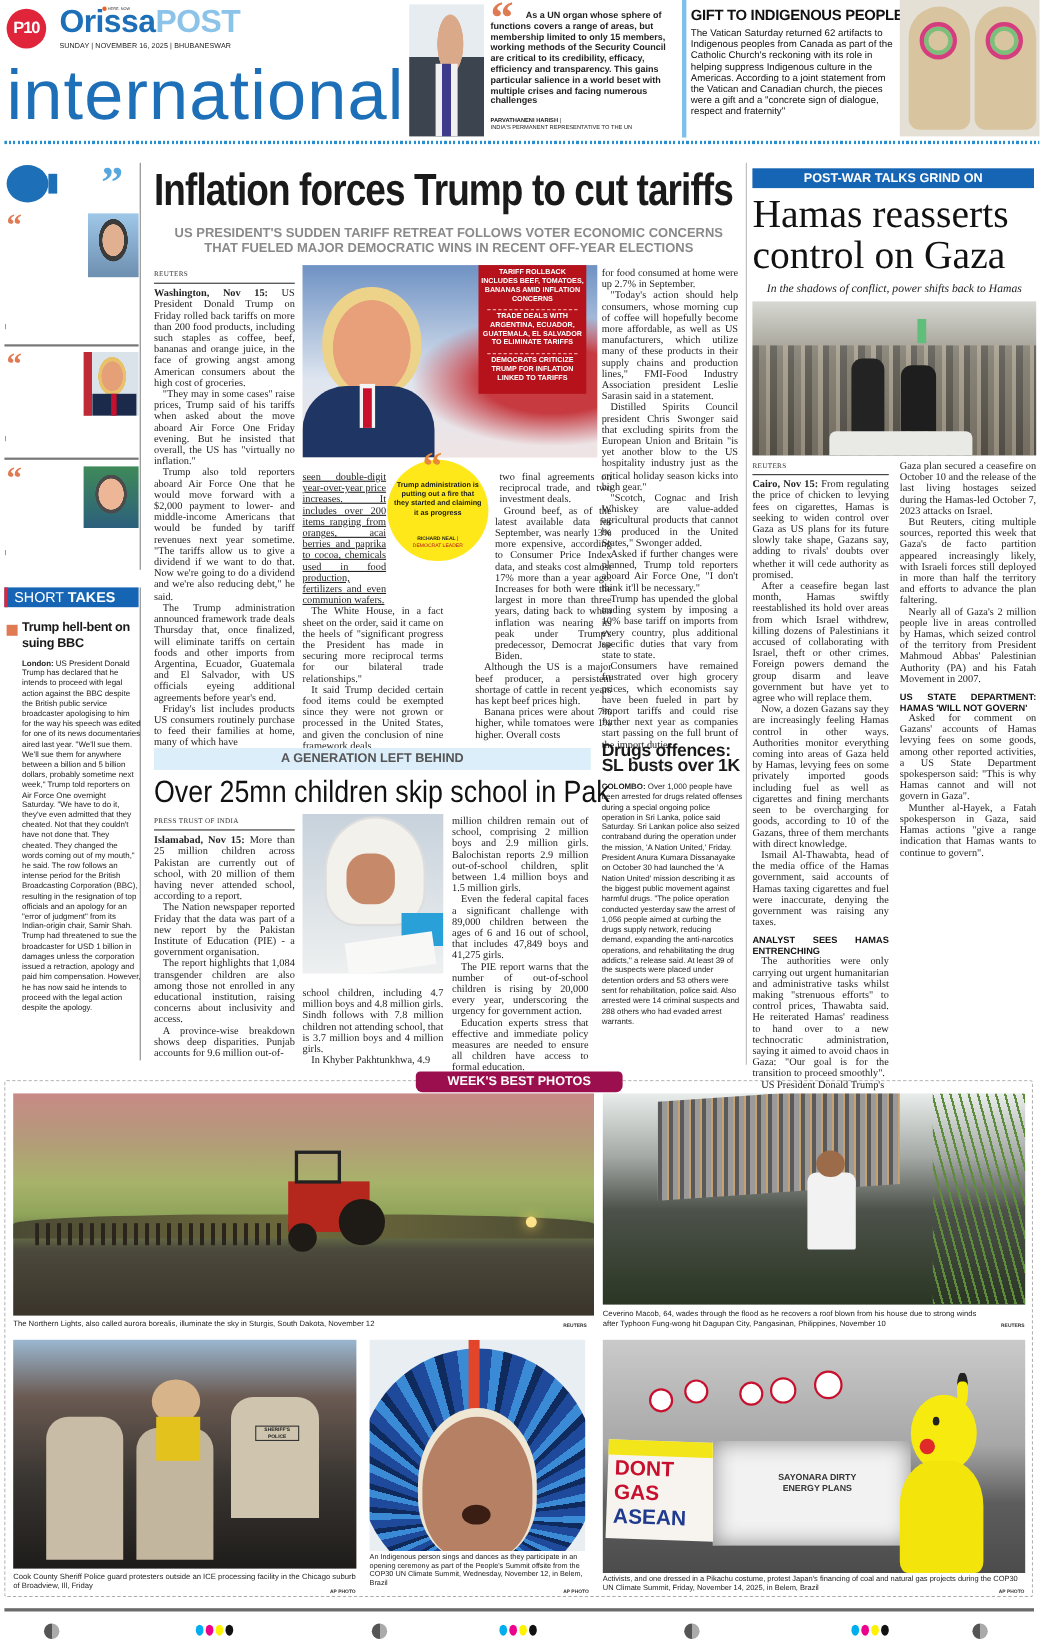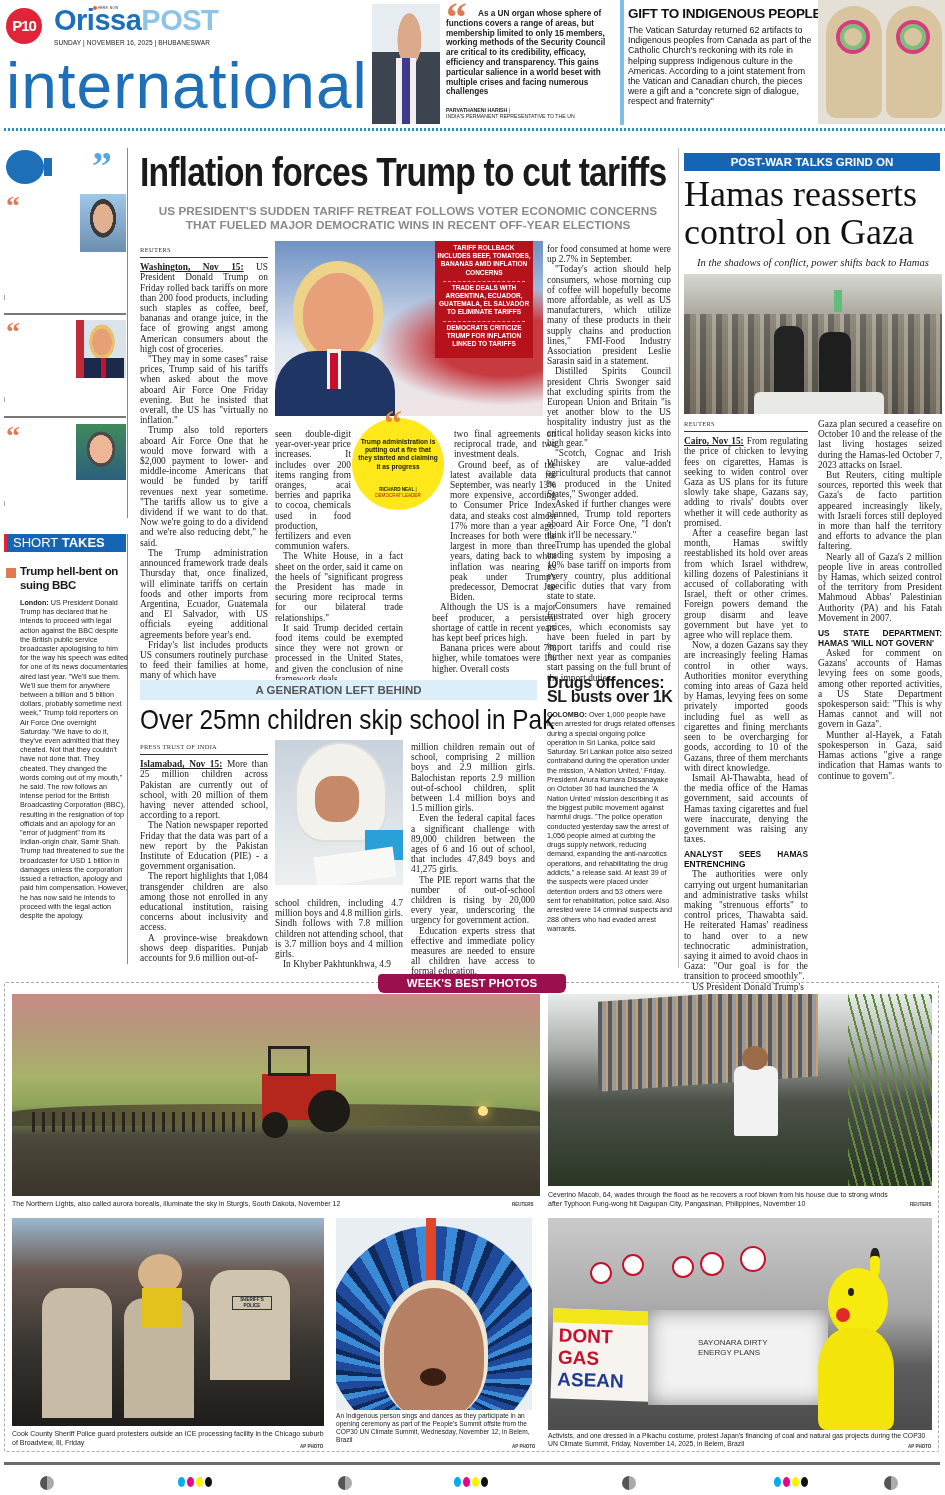--- a/index.html
+++ b/index.html
@@ -6,21 +6,21 @@
   html, body { width: 945px; height: 1495px; background: #fff; overflow: hidden; }
   body { position: relative; font-family: "DejaVu Serif", serif; color: #1a1a1a; }
   .abs { position: absolute; }
   .sans { font-family: "Liberation Sans", sans-serif; }
   .serif { font-family: "Liberation Serif", serif; }
   .cond { font-family: "Liberation Sans", sans-serif; letter-spacing: -0.3px; }
   .dotline { position: absolute; height: 3px; background-image: repeating-linear-gradient(90deg, #2a8fd1 0 2px, transparent 2px 4px); }
   .body-text { font-family: "Liberation Serif", serif; font-size: 9.4px; line-height: 10.2px; text-align: justify; color: #222; }
   .body-text p { text-indent: 8px; }
   .body-text p.first { text-indent: 0; }
-  .body-text b { font-weight: bold; text-decoration: underline; }
+  .body-text b { font-weight: bold; }
   .agency { font-family: "Liberation Serif", serif; font-size: 6.5px; letter-spacing: 0.3px; color: #333; border-bottom: 1px solid #333; padding-bottom: 2px; margin-bottom: 4px; }
   .sub-head { font-family: "Liberation Sans", sans-serif; font-weight: bold; font-size: 8.4px; line-height: 9.5px; margin-top: 6px; color: #111; }
   .photo { position: absolute; overflow: hidden; }
   .caption { font-family: "Liberation Sans", sans-serif; font-size: 7px; line-height: 8.6px; color: #222; }
   .credit { font-family: "Liberation Sans", sans-serif; font-size: 4.5px; font-weight: bold; color: #333; }
   .quote-mark { color: #e07a52; font-family: "Liberation Serif", serif; font-weight: bold; }
   .qtext { font-family: "Liberation Sans", sans-serif; font-weight: bold; font-size: 7.3px; line-height: 9px; color: #222; }
   .qname { font-family: "Liberation Sans", sans-serif; font-size: 5.2px; color: #222; margin-top: 4px; }
   .qname b { font-weight: bold; }
   .regmark { position: absolute; width: 14px; height: 14px; border-radius: 50%; background: linear-gradient(90deg, #555 50%, #aaa 50%); }
@@ -142,21 +142,21 @@
 <div class="abs" style="left:352px;top:418px;width:92px;height:92px;border-radius:50%;background:#ffe81a;">
   <div class="abs quote-mark" style="left:32px;top:-16px;font-size:36px;color:#e8883a;">“</div>
   <div class="abs sans" style="left:6px;top:20px;width:80px;font-size:6.6px;font-weight:bold;line-height:8.2px;text-align:center;">Trump administration is putting out a fire that they started and claiming it as progress</div>
   <div class="abs sans" style="left:6px;top:69px;width:80px;text-align:center;font-size:4.6px;line-height:6px;">
     <b>RICHARD NEAL</b> |<br>
     <span style="color:#b5121b;">DEMOCRAT LEADER</span>
   </div>
 </div>
 
 <div class="abs body-text" style="left:275px;top:429px;width:128px;">
-  <p class="first" style="padding-right:52px;">seen double-digit year-over-year price increases. It includes over 200 items ranging from oranges, acai berries and paprika to cocoa, chemicals used in food production, fertilizers and even communion wafers.</p>
+  <p class="first" style="padding-right:52px;text-decoration:underline;">seen double-digit year-over-year price increases. It includes over 200 items ranging from oranges, acai berries and paprika to cocoa, chemicals used in food production, fertilizers and even communion wafers.</p>
   <p>The White House, in a fact sheet on the order, said it came on the heels of "significant progress the President has made in securing more reciprocal terms for our bilateral trade relationships."</p>
   <p>It said Trump decided certain food items could be exempted since they were not grown or processed in the United States, and given the conclusion of nine framework deals,</p>
 </div>
 
 <div class="abs body-text" style="left:432px;top:429px;width:124px;">
   <p class="first" style="padding-left:22px;">two final agreements on reciprocal trade, and two investment deals.</p>
   <p style="padding-left:18px;">Ground beef, as of the latest available data for September, was nearly 13% more expensive, according to Consumer Price Index data, and steaks cost almost 17% more than a year ago. Increases for both were the largest in more than three years, dating back to when inflation was nearing its peak under Trump's predecessor, Democrat Joe Biden.</p>
   <p>Although the US is a major beef producer, a persistent shortage of cattle in recent years has kept beef prices high.</p>
   <p>Banana prices were about 7% higher, while tomatoes were 1% higher. Overall costs</p>
 </div>
@@ -285,21 +285,21 @@
 <div class="abs caption" style="left:336px;top:1412px;width:196px;font-size:6.6px;line-height:8px;">An Indigenous person sings and dances as they participate in an opening ceremony as part of the People's Summit offsite from the COP30 UN Climate Summit, Wednesday, November 12, in Belem, Brazil</div>
 <div class="abs credit" style="left:512px;top:1444px;">AP PHOTO</div>
 
 <div class="photo" style="left:548px;top:1218px;width:384px;height:212px;background:linear-gradient(180deg,#cacaca 0%, #a7a7a7 45%, #5d5d5d 70%, #4c4c4c 100%);">
   <div class="abs" style="left:4px;top:92px;width:98px;height:90px;background:#f7f3ee;border-top:14px solid #f2e61a;transform:rotate(2deg);"></div>
   <div class="abs sans" style="left:10px;top:108px;width:90px;font-size:19px;font-weight:bold;line-height:22px;color:#c8102e;transform:rotate(2deg);">
     <div>DONT GAS</div>
     <div style="color:#1f3b8f;">ASEAN</div>
   </div>
   <div class="abs" style="left:100px;top:92px;width:180px;height:95px;background:#f2f2f2;box-shadow:inset 0 0 20px #888;"></div>
-  <div class="abs sans" style="left:150px;top:120px;width:90px;font-size:8px;font-weight:normal;line-height:10px;text-align:left;color:#333;">SAYONARA DIRTY ENERGY PLANS</div>
+  <div class="abs sans" style="left:150px;top:120px;width:90px;font-size:8px;font-weight:bold;line-height:10px;text-align:center;color:#333;">SAYONARA DIRTY ENERGY PLANS</div>
   <div class="abs" style="left:42px;top:44px;width:22px;height:22px;border-radius:50%;background:#fff;border:2px solid #c8102e;"></div>
   <div class="abs" style="left:74px;top:36px;width:22px;height:22px;border-radius:50%;background:#fff;border:2px solid #c8102e;"></div>
   <div class="abs" style="left:124px;top:38px;width:22px;height:22px;border-radius:50%;background:#fff;border:2px solid #c8102e;"></div>
   <div class="abs" style="left:152px;top:34px;width:24px;height:24px;border-radius:50%;background:#fff;border:2px solid #c8102e;"></div>
   <div class="abs" style="left:192px;top:28px;width:26px;height:26px;border-radius:50%;background:#fff;border:2px solid #c8102e;"></div>
   <div class="abs" style="left:270px;top:30px;width:80px;height:182px;">
     <div class="abs" style="left:10px;top:20px;width:60px;height:70px;border-radius:50%;background:#f7ea0e;"></div>
     <div class="abs" style="left:0;top:80px;width:76px;height:102px;border-radius:40% 40% 10% 10%;background:#f3e40c;"></div>
     <div class="abs" style="left:52px;top:0;width:10px;height:30px;border-radius:40%;background:#f7ea0e;border-top:8px solid #222;"></div>
     <div class="abs" style="left:18px;top:60px;width:14px;height:14px;border-radius:50%;background:#e02a2a;"></div>

